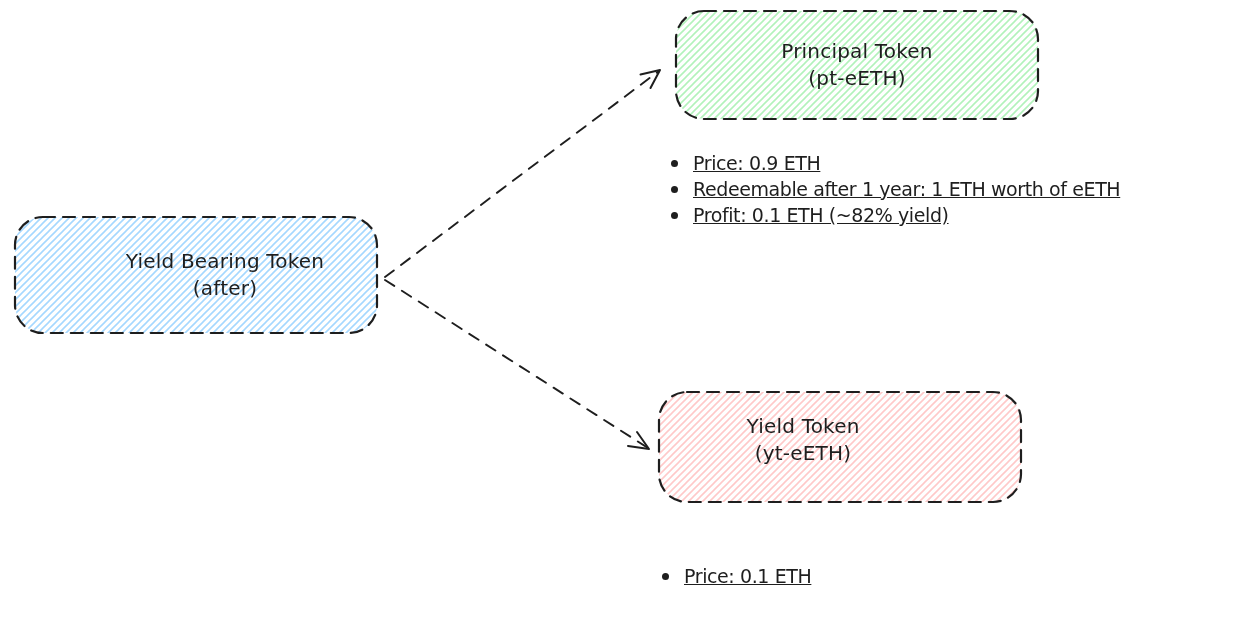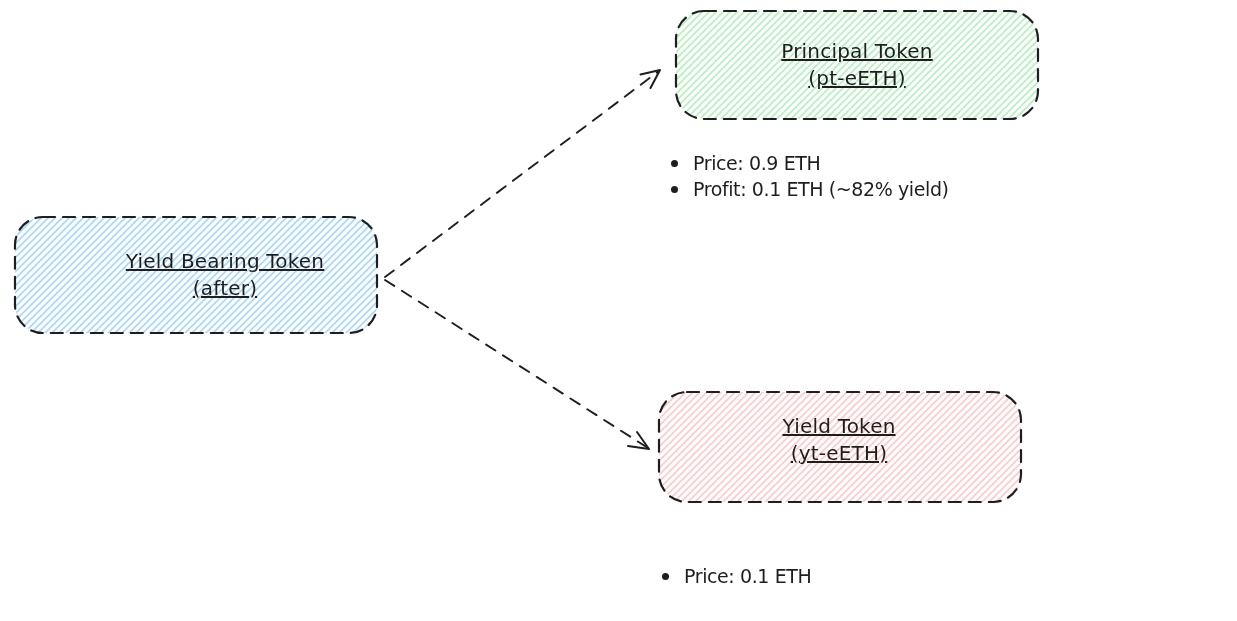--- a/index.html
+++ b/index.html
@@ -17,40 +17,40 @@
     width: 1237px; height: 621px;
   }
   .node-label {
     position: absolute;
     display: flex;
     flex-direction: column;
     align-items: center;
     justify-content: center;
     text-align: center;
     pointer-events: none;
-    text-decoration: underline;
   }
   .node-title, .node-subtitle {
     font-size: 20px;
     line-height: 27px;
     letter-spacing: 0.2px;
     white-space: nowrap;
   }
   .notes-list {
     position: absolute;
     list-style: none;
   }
   .notes-list li {
     position: relative;
     height: 26px;
     line-height: 26px;
     font-size: 19px;
     letter-spacing: -0.4px;
     padding-left: 25px;
     white-space: nowrap;
+    text-decoration: underline;
   }
   .notes-list li::before {
     content: "";
     position: absolute;
     left: 3px;
     top: 10px;
     width: 7px;
     height: 7px;
     border-radius: 50%;
     background: #1e1e1e;
@@ -92,25 +92,26 @@
 <div class="node-label" style="left:15px; top:217px; width:420px; height:116px;">
   <div class="node-title">Yield Bearing Token</div>
   <div class="node-subtitle">(after)</div>
 </div>
 
 <div class="node-label" style="left:676px; top:11px; width:362px; height:108px;">
   <div class="node-title">Principal Token</div>
   <div class="node-subtitle">(pt-eETH)</div>
 </div>
 
-<div class="node-label" style="left:658px; top:392px; width:362px; height:96px;">
+<div class="node-label" style="left:622px; top:392px; width:362px; height:96px;">
   <div class="node-title">Yield Token</div>
   <div class="node-subtitle">(yt-eETH)</div>
 </div>
 
 <ul class="notes-list" style="left:668px; top:150px;">
     <li>Price: 0.9 ETH</li>
+    <li>Redeemable after 1 year: 1 ETH worth of eETH</li>
     <li>Profit: 0.1 ETH (~82% yield)</li>
   </ul>
 
 <ul class="notes-list" style="left:659px; top:563px;">
     <li>Price: 0.1 ETH</li>
   </ul>
 
 </body></html>

